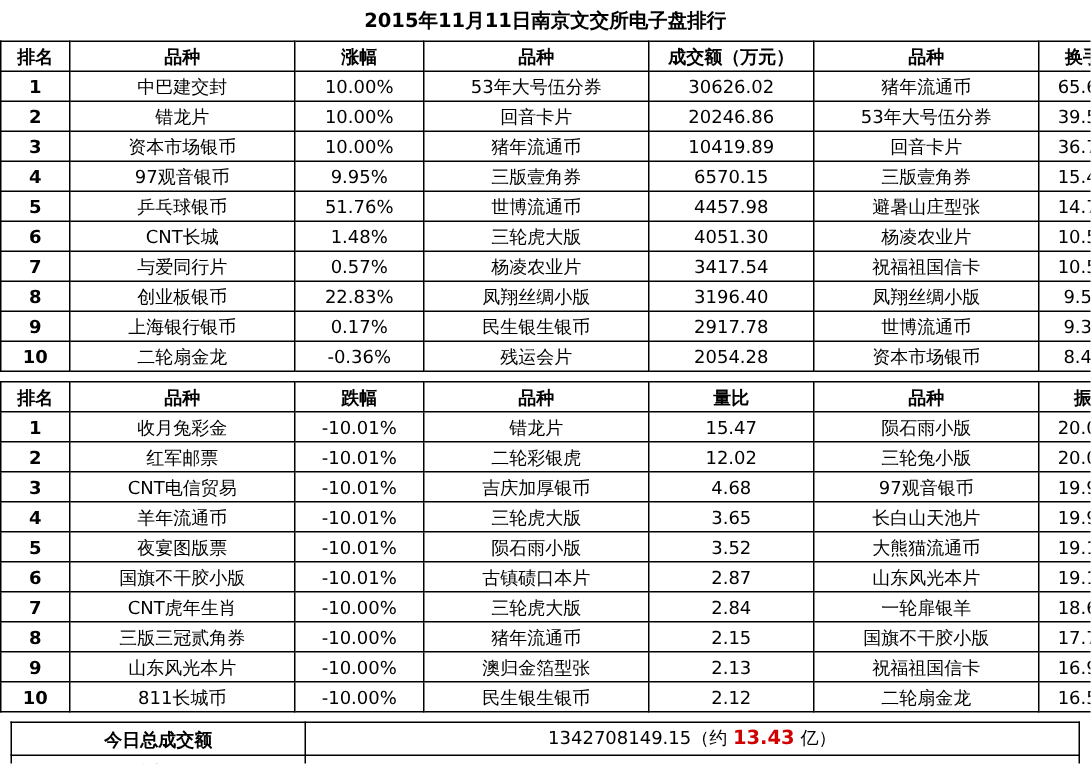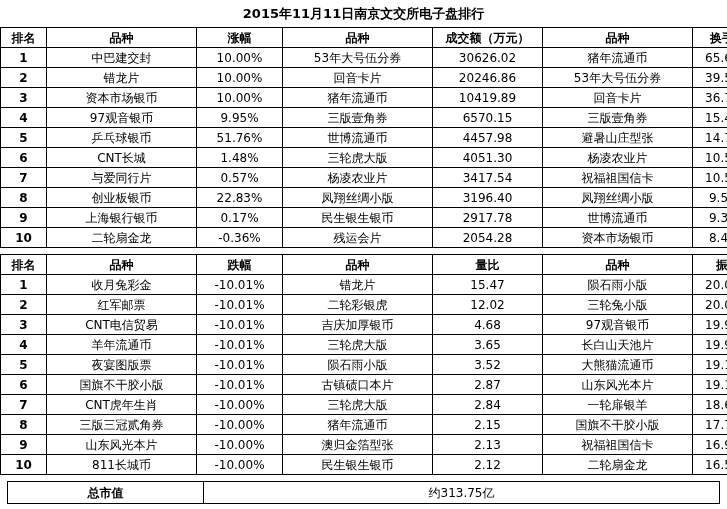--- a/index.html
+++ b/index.html
@@ -325,19 +325,27 @@
     </tbody>
   </table>
 
   <table class="sum-table" style="margin-top:6px;">
     <colgroup>
       <col class="sum-lab">
         <col>
     </colgroup>
     <tbody>
       <tr>
+        <td class="summary-label">今日总成交额</td>
+        <td class="summary-val nowrap">
+          <span>1342708149.15（约</span>
+          <span class="redbold">13.43</span>
+          <span>亿）</span>
+        </td>
+      </tr>
+      <tr>
         <td class="summary-label">总市值</td>
         <td class="summary-val">约313.75亿</td>
       </tr>
     </tbody>
   </table>
 
 </div>
 
 </body></html>

